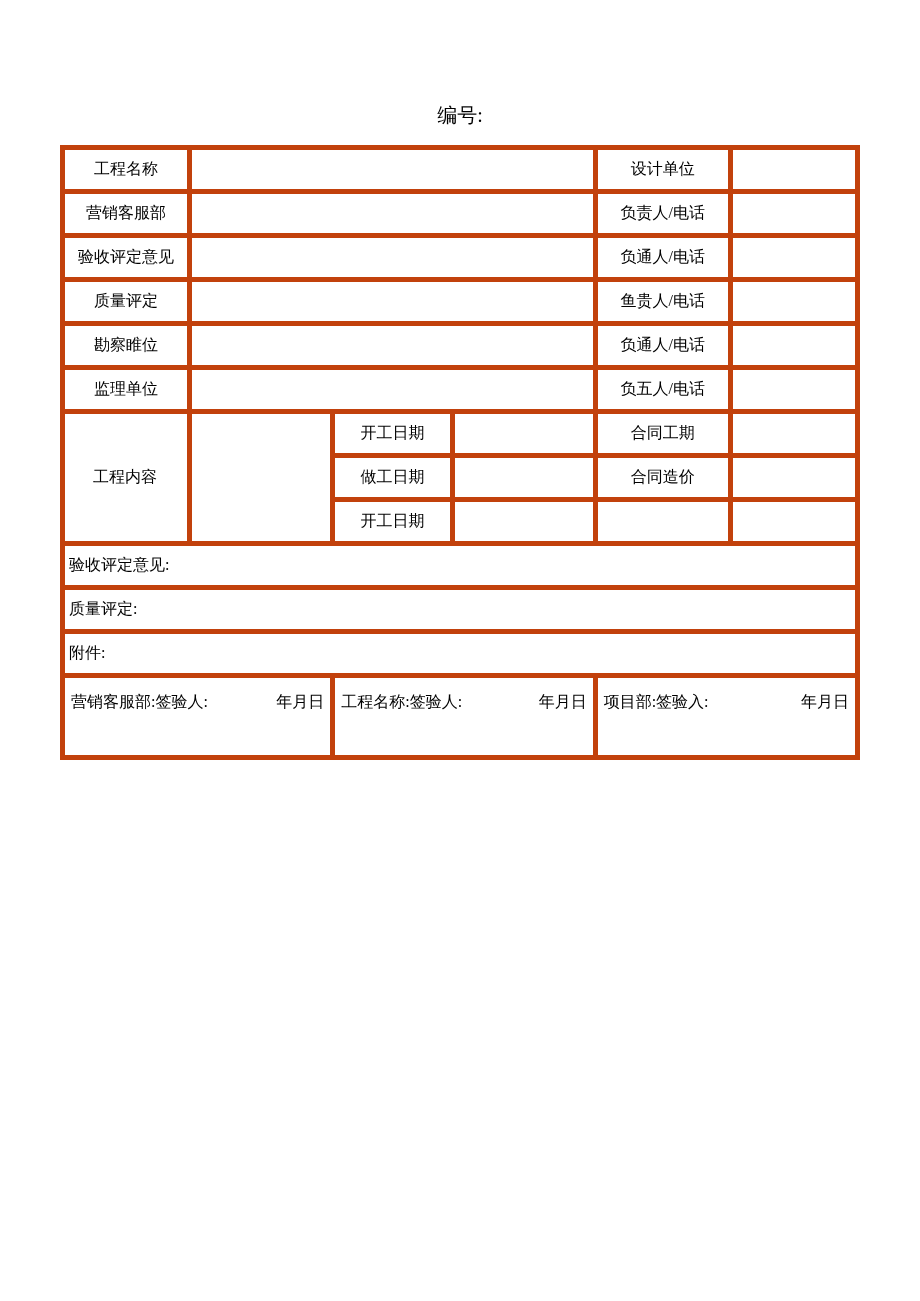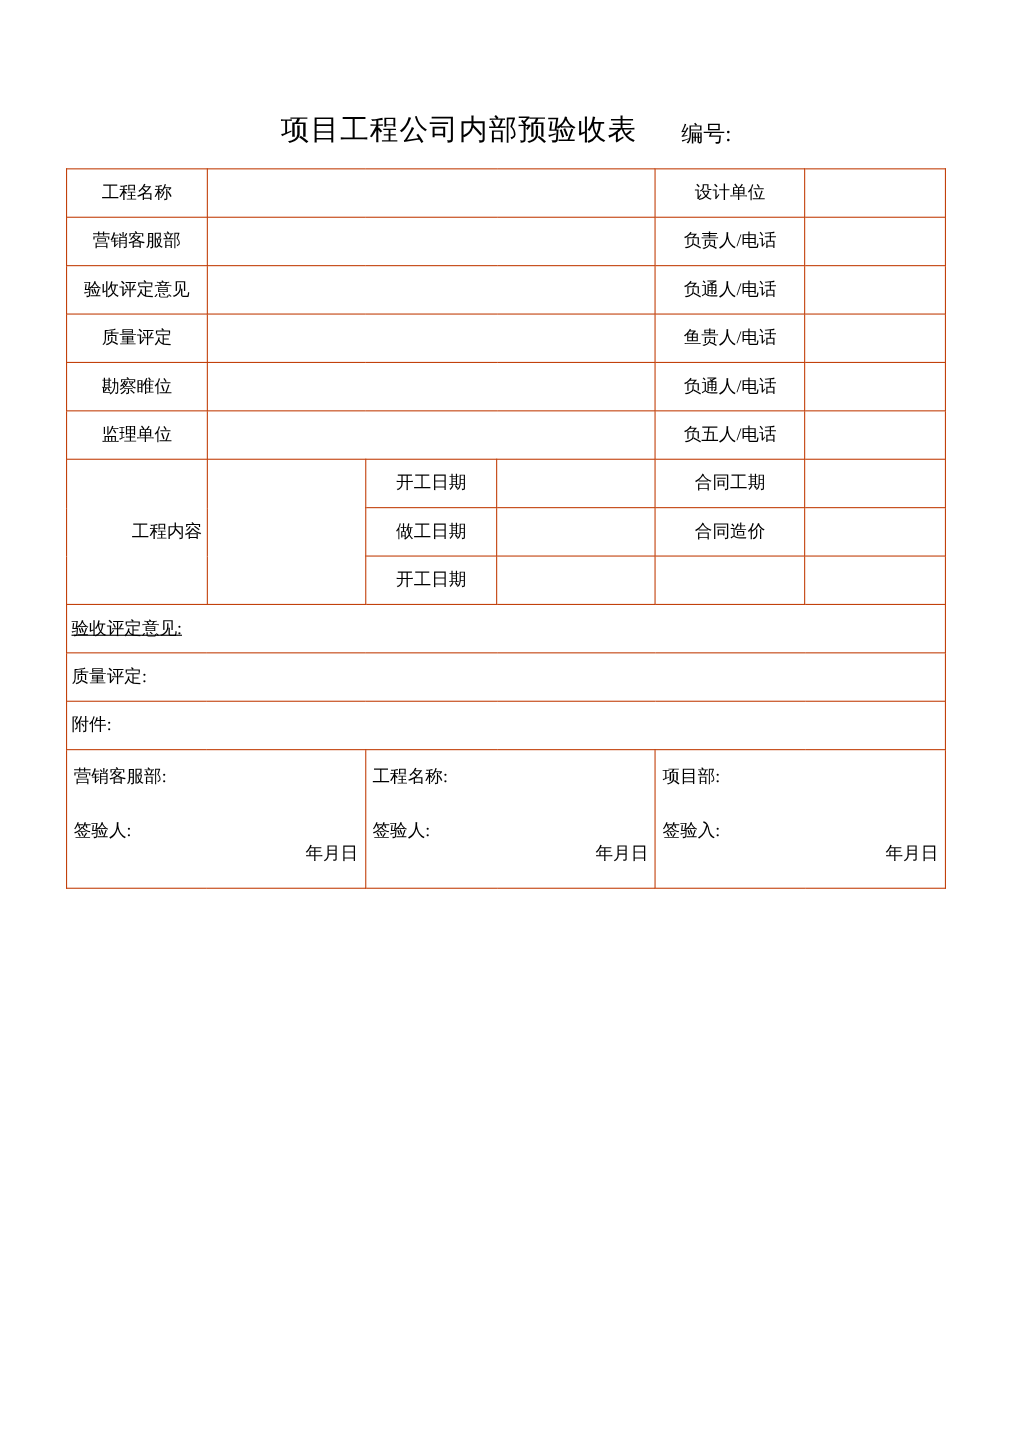--- a/index.html
+++ b/index.html
@@ -34,21 +34,21 @@
     position: relative;
     top: 2px;
     text-align: right;
   }
   table.form {
     width: 100%;
     border-collapse: collapse;
     table-layout: fixed;
   }
   table.form td {
-    border: 1px solid #c2410c;
+    border: 5px solid #c2410c;
     padding: 8px 4px;
     vertical-align: middle;
     font-size: 16px;
     height: 44px;
   }
   td.label {
     text-align: center;
     white-space: nowrap;
   }
   td.val {
@@ -56,21 +56,20 @@
   }
   td.section-label {
     text-align: left;
     vertical-align: top;
     padding: 6px 2px;
   }
   .opinion-cell {
     height: 200px;
     vertical-align: top;
     padding: 6px 2px;
-    text-decoration: underline;
   }
   .quality-cell {
     height: 40px;
     vertical-align: middle;
     padding: 6px 2px;
     text-align: left;
   }
   .attach-cell {
     height: 40px;
     vertical-align: middle;
@@ -78,21 +77,20 @@
     text-align: left;
   }
   .sign-block {
     height: 280px;
     vertical-align: top;
     padding: 0;
     position: relative;
   }
   .sign-inner {
     display: flex;
-    flex-direction: column;
     height: 100%;
     padding: 6px 2px;
   }
   .sign-dept {
     margin-bottom: 28px;
   }
   .sign-person {
     flex: 1;
   }
   .sign-date {
@@ -106,21 +104,20 @@
   col.c4 { width: 18%; }
   col.c5 { width: 17%; }
   col.c6 { width: 16%; }
 </style>
 </head>
 <body>
 
 <div class="page">
 
   <div class="title-row">
-    <span class="title">项目工程公司内部预验收表</span>
     <span class="serial">编号:</span>
   </div>
 
   <table class="form">
     <colgroup>
       <col class="c1">
         <col class="c2">
         <col class="c3">
         <col class="c4">
         <col class="c5">
@@ -164,21 +161,21 @@
     </tr>
 
     <tr>
       <td class="label">监理单位</td>
       <td class="val" colspan="3"></td>
       <td class="label">负五人/电话</td>
       <td class="val"></td>
     </tr>
 
     <tr>
-      <td class="label" rowspan="3" style="text-align:right; padding-left:2px;">工程内容</td>
+      <td class="label" rowspan="3" style="text-align:center; padding-left:2px;">工程内容</td>
       <td class="val" rowspan="3"></td>
       <td class="label">开工日期</td>
       <td class="val"></td>
       <td class="label">合同工期</td>
       <td class="val"></td>
     </tr>
     <tr>
       <td class="label">做工日期</td>
       <td class="val"></td>
       <td class="label">合同造价</td>

